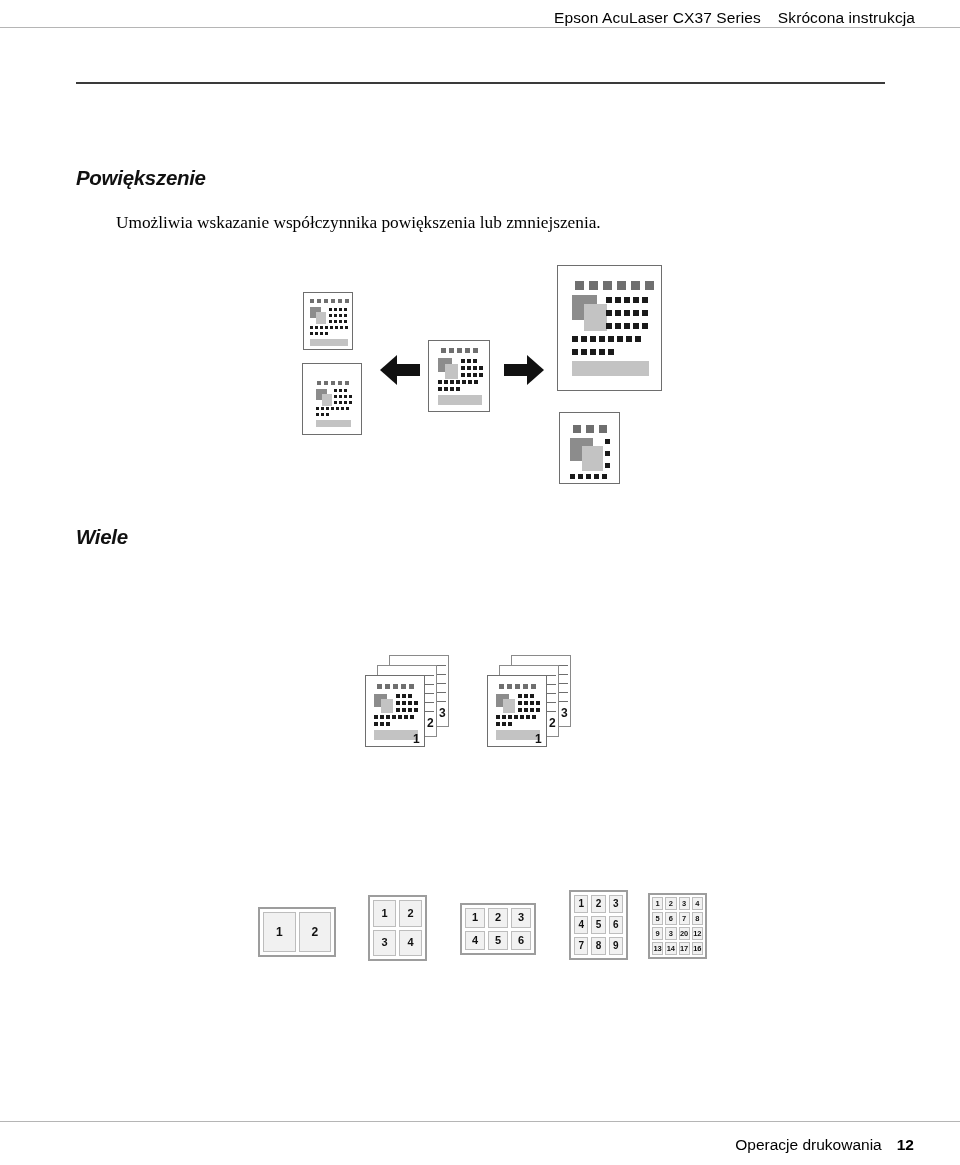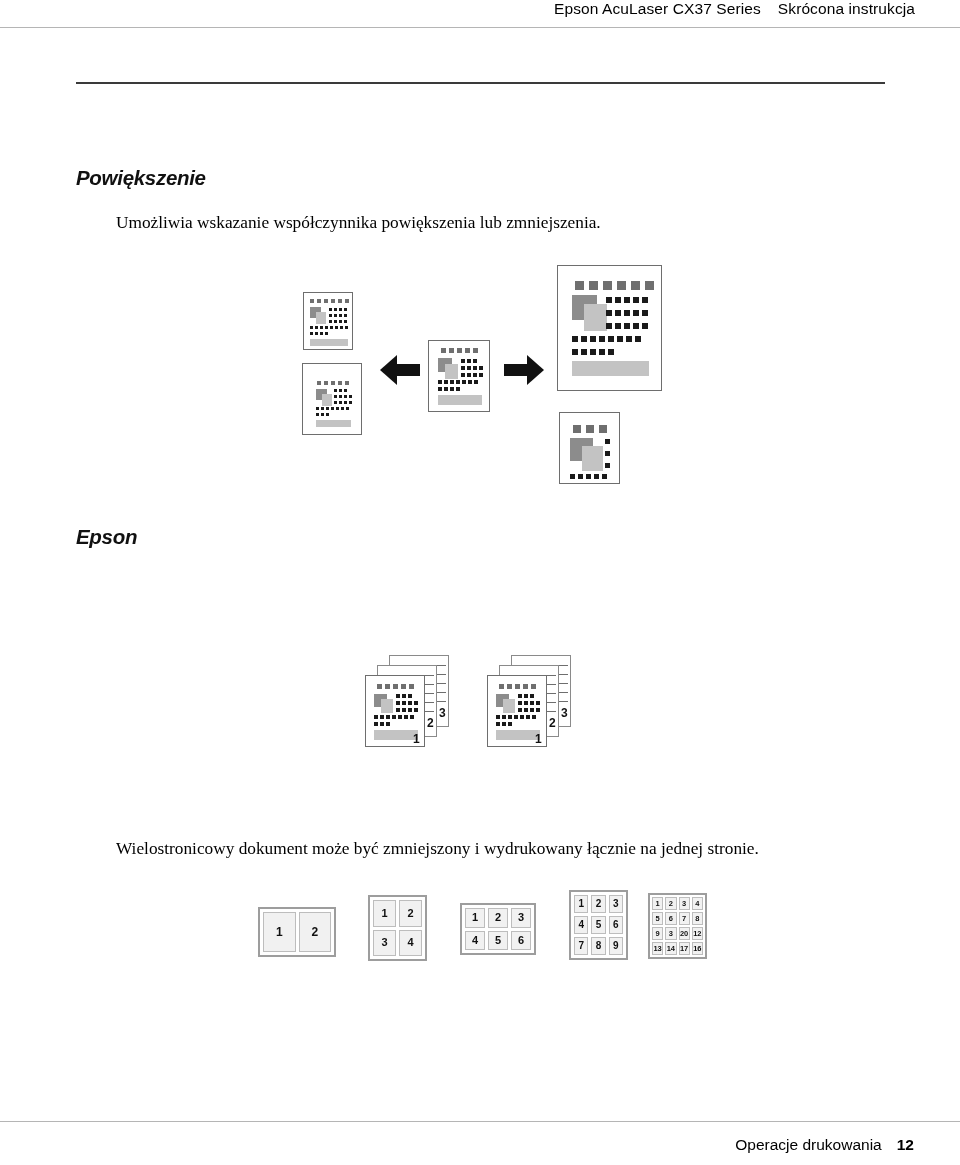--- a/index.html
+++ b/index.html
@@ -17,21 +17,21 @@
   }
 
   
   .page-header {
     position: absolute;
     left: 0; top: 0;
     width: 960px;
     height: 27px;
     box-sizing: border-box;
     display: flex;
-    align-items: flex-start;
+    align-items: flex-end;
     justify-content: flex-end;
     padding-right: 45px;
   }
   .page-header .hdr-txt {
     font-family: "Liberation Sans", "DejaVu Sans", sans-serif;
     font-size: 15.5px;
     letter-spacing: 0.1px;
     color: #000;
     white-space: nowrap;
   }
@@ -369,21 +369,21 @@
       <div class="dash" style="left:45px;top:38px;width:5px;height:5px"></div>
       <div class="dash" style="left:45px;top:50px;width:5px;height:5px"></div>
       <div class="dash" style="left:10px;top:61px;width:5px;height:5px"></div>
       <div class="dash" style="left:18px;top:61px;width:5px;height:5px"></div>
       <div class="dash" style="left:26px;top:61px;width:5px;height:5px"></div>
       <div class="dash" style="left:34px;top:61px;width:5px;height:5px"></div>
       <div class="dash" style="left:42px;top:61px;width:5px;height:5px"></div>
     </div>
   </div>
 
-  <div class="h2" style="top:525px">Epson</div>
+  <div class="h2" style="top:525px">Wiele</div>
 
   <div class="ill" style="left:0;top:0;width:960px;height:0">
 
     <div class="ill" style="left:365px;top:655px;width:115px;height:100px">
 
       <div class="sheet thin" style="left:24px;top:0;width:60px;height:72px"></div>
       <div class="stub" style="left:70px;top:10px;width:11px;height:1px"></div>
       <div class="stub" style="left:70px;top:19px;width:11px;height:1px"></div>
       <div class="stub" style="left:70px;top:28px;width:11px;height:1px"></div>
       <div class="stub" style="left:70px;top:37px;width:11px;height:1px"></div>
@@ -475,21 +475,20 @@
         <div class="dash" style="left:44px;top:39px;width:4px;height:4px"></div>
         <div class="dash" style="left:8px;top:46px;width:4px;height:4px"></div>
         <div class="dash" style="left:14px;top:46px;width:4px;height:4px"></div>
         <div class="dash" style="left:20px;top:46px;width:4px;height:4px"></div>
         <div class="band" style="left:8px;top:54px;width:44px;height:10px"></div>
       </div>
       <div class="stack-num" style="left:48px;top:78px">1</div>
     </div>
   </div>
 
-  <div class="body-p" style="top:835px; width:760px">Wielostronicowy dokument może być zmniejszony i wydrukowany łącznie na jednej stronie.</div>
 
   <div class="ill" style="left:0;top:0;width:960px;height:0">
 
     <div class="nup" style="left:258px;top:907px;width:78px;height:50px;grid-template-columns:repeat(2,1fr);grid-template-rows:repeat(1,1fr);font-size:0">
       <div class="nup-cell" style="font-size:12px">1</div>
       <div class="nup-cell" style="font-size:12px">2</div>
     </div>
 
     <div class="nup" style="left:368px;top:895px;width:59px;height:66px;grid-template-columns:repeat(2,1fr);grid-template-rows:repeat(2,1fr)">
       <div class="nup-cell" style="font-size:11px">1</div>

